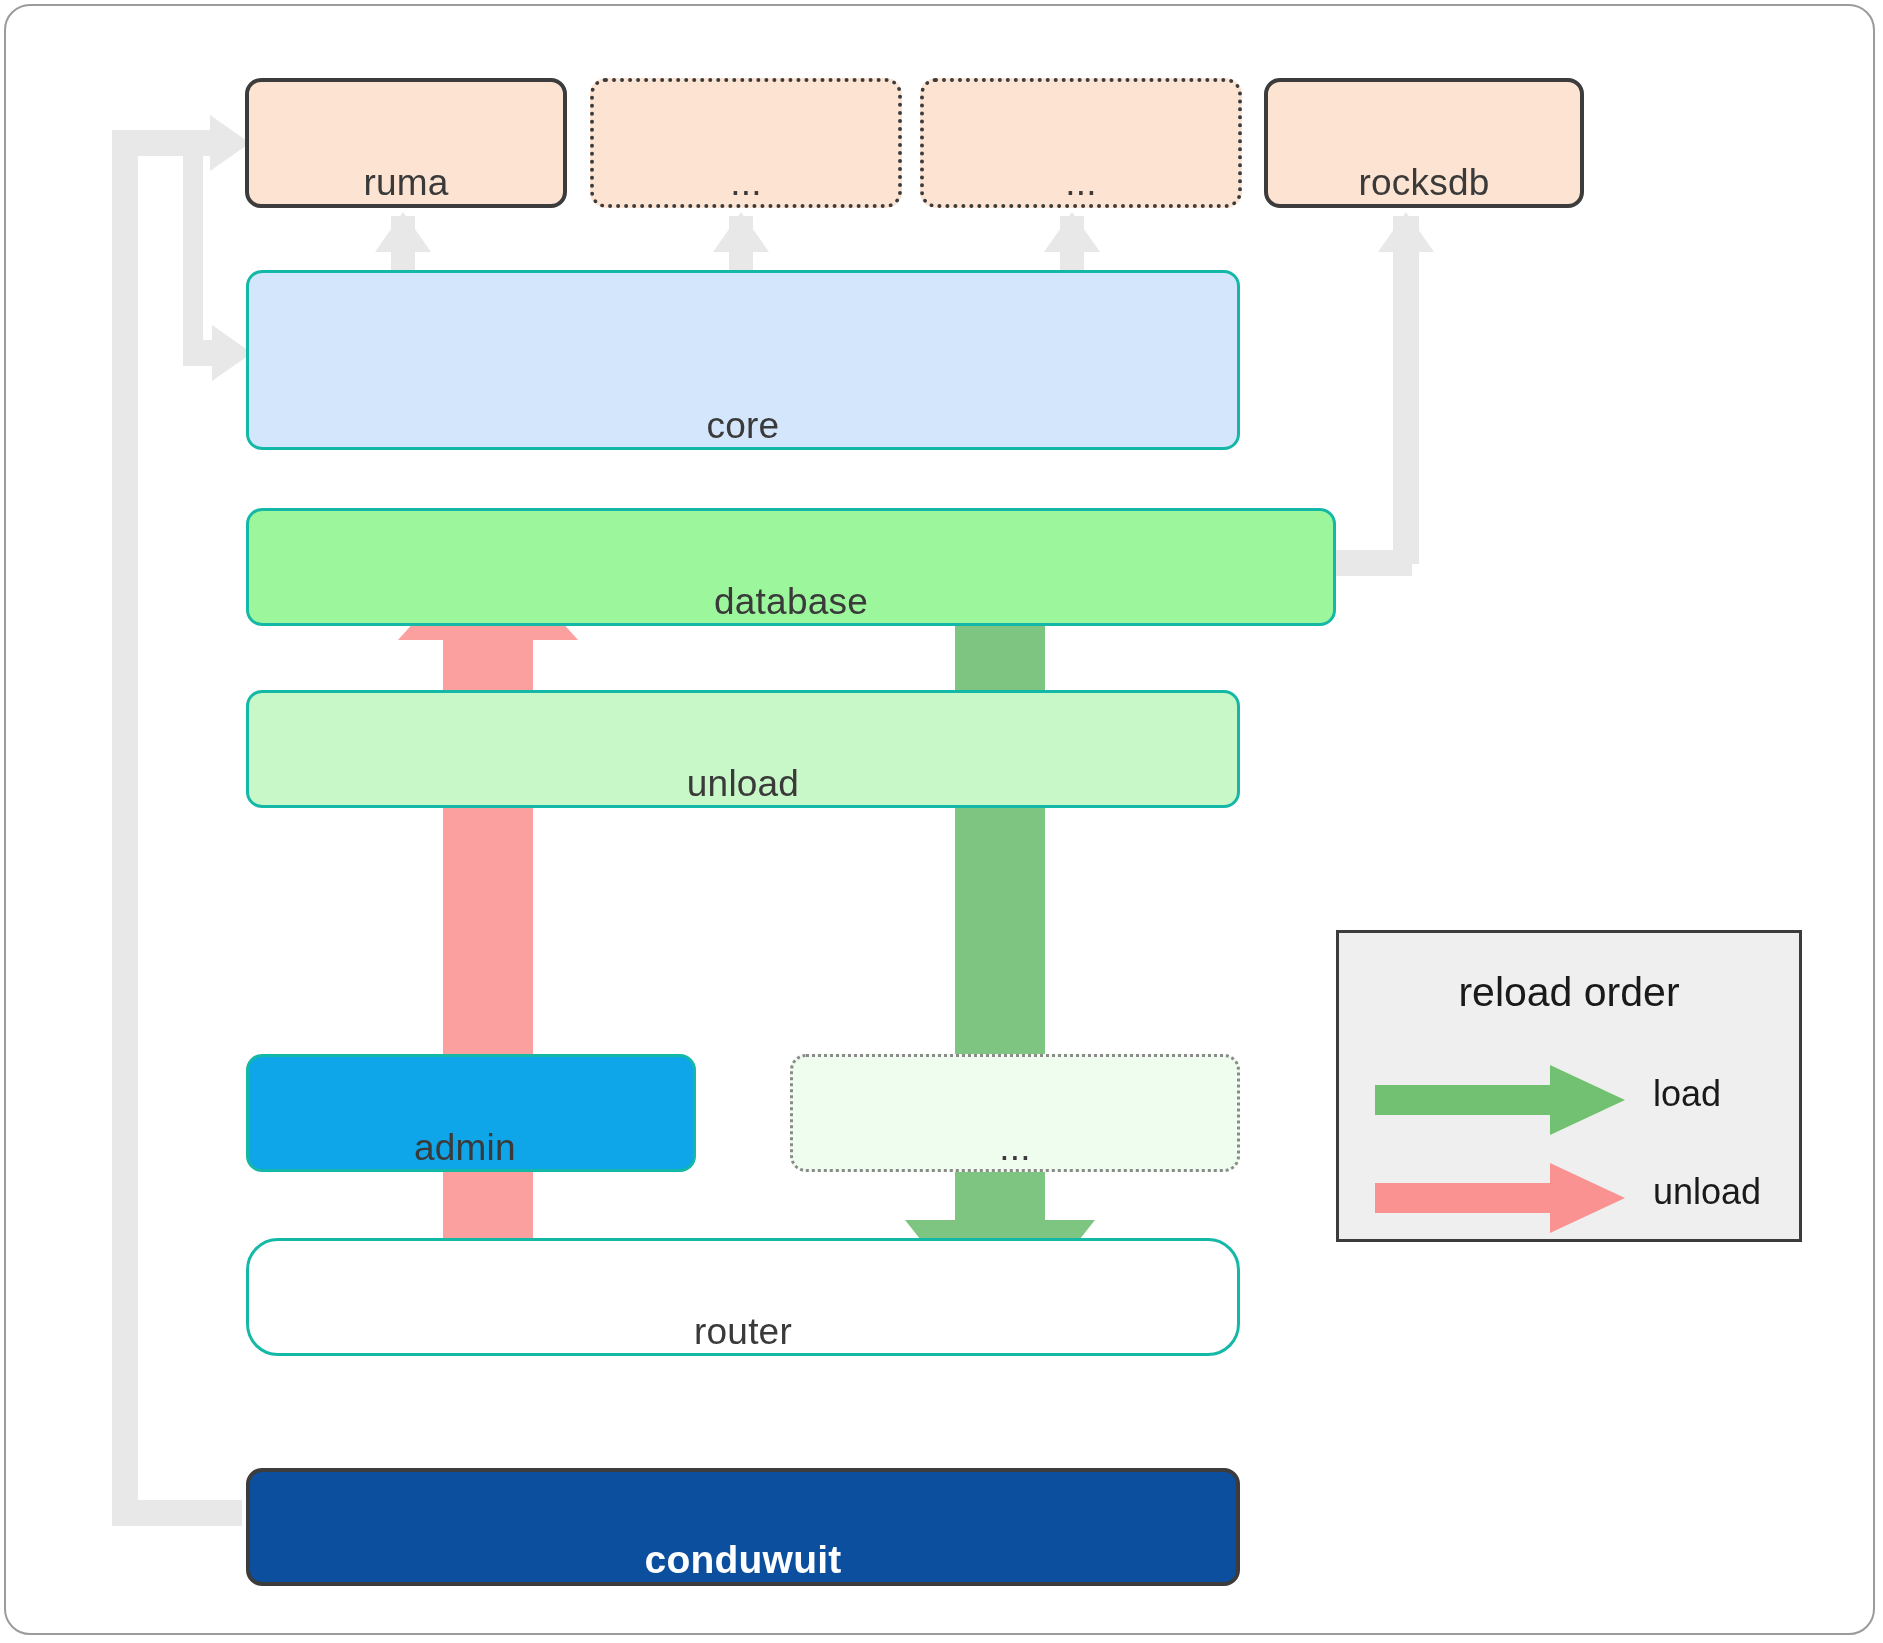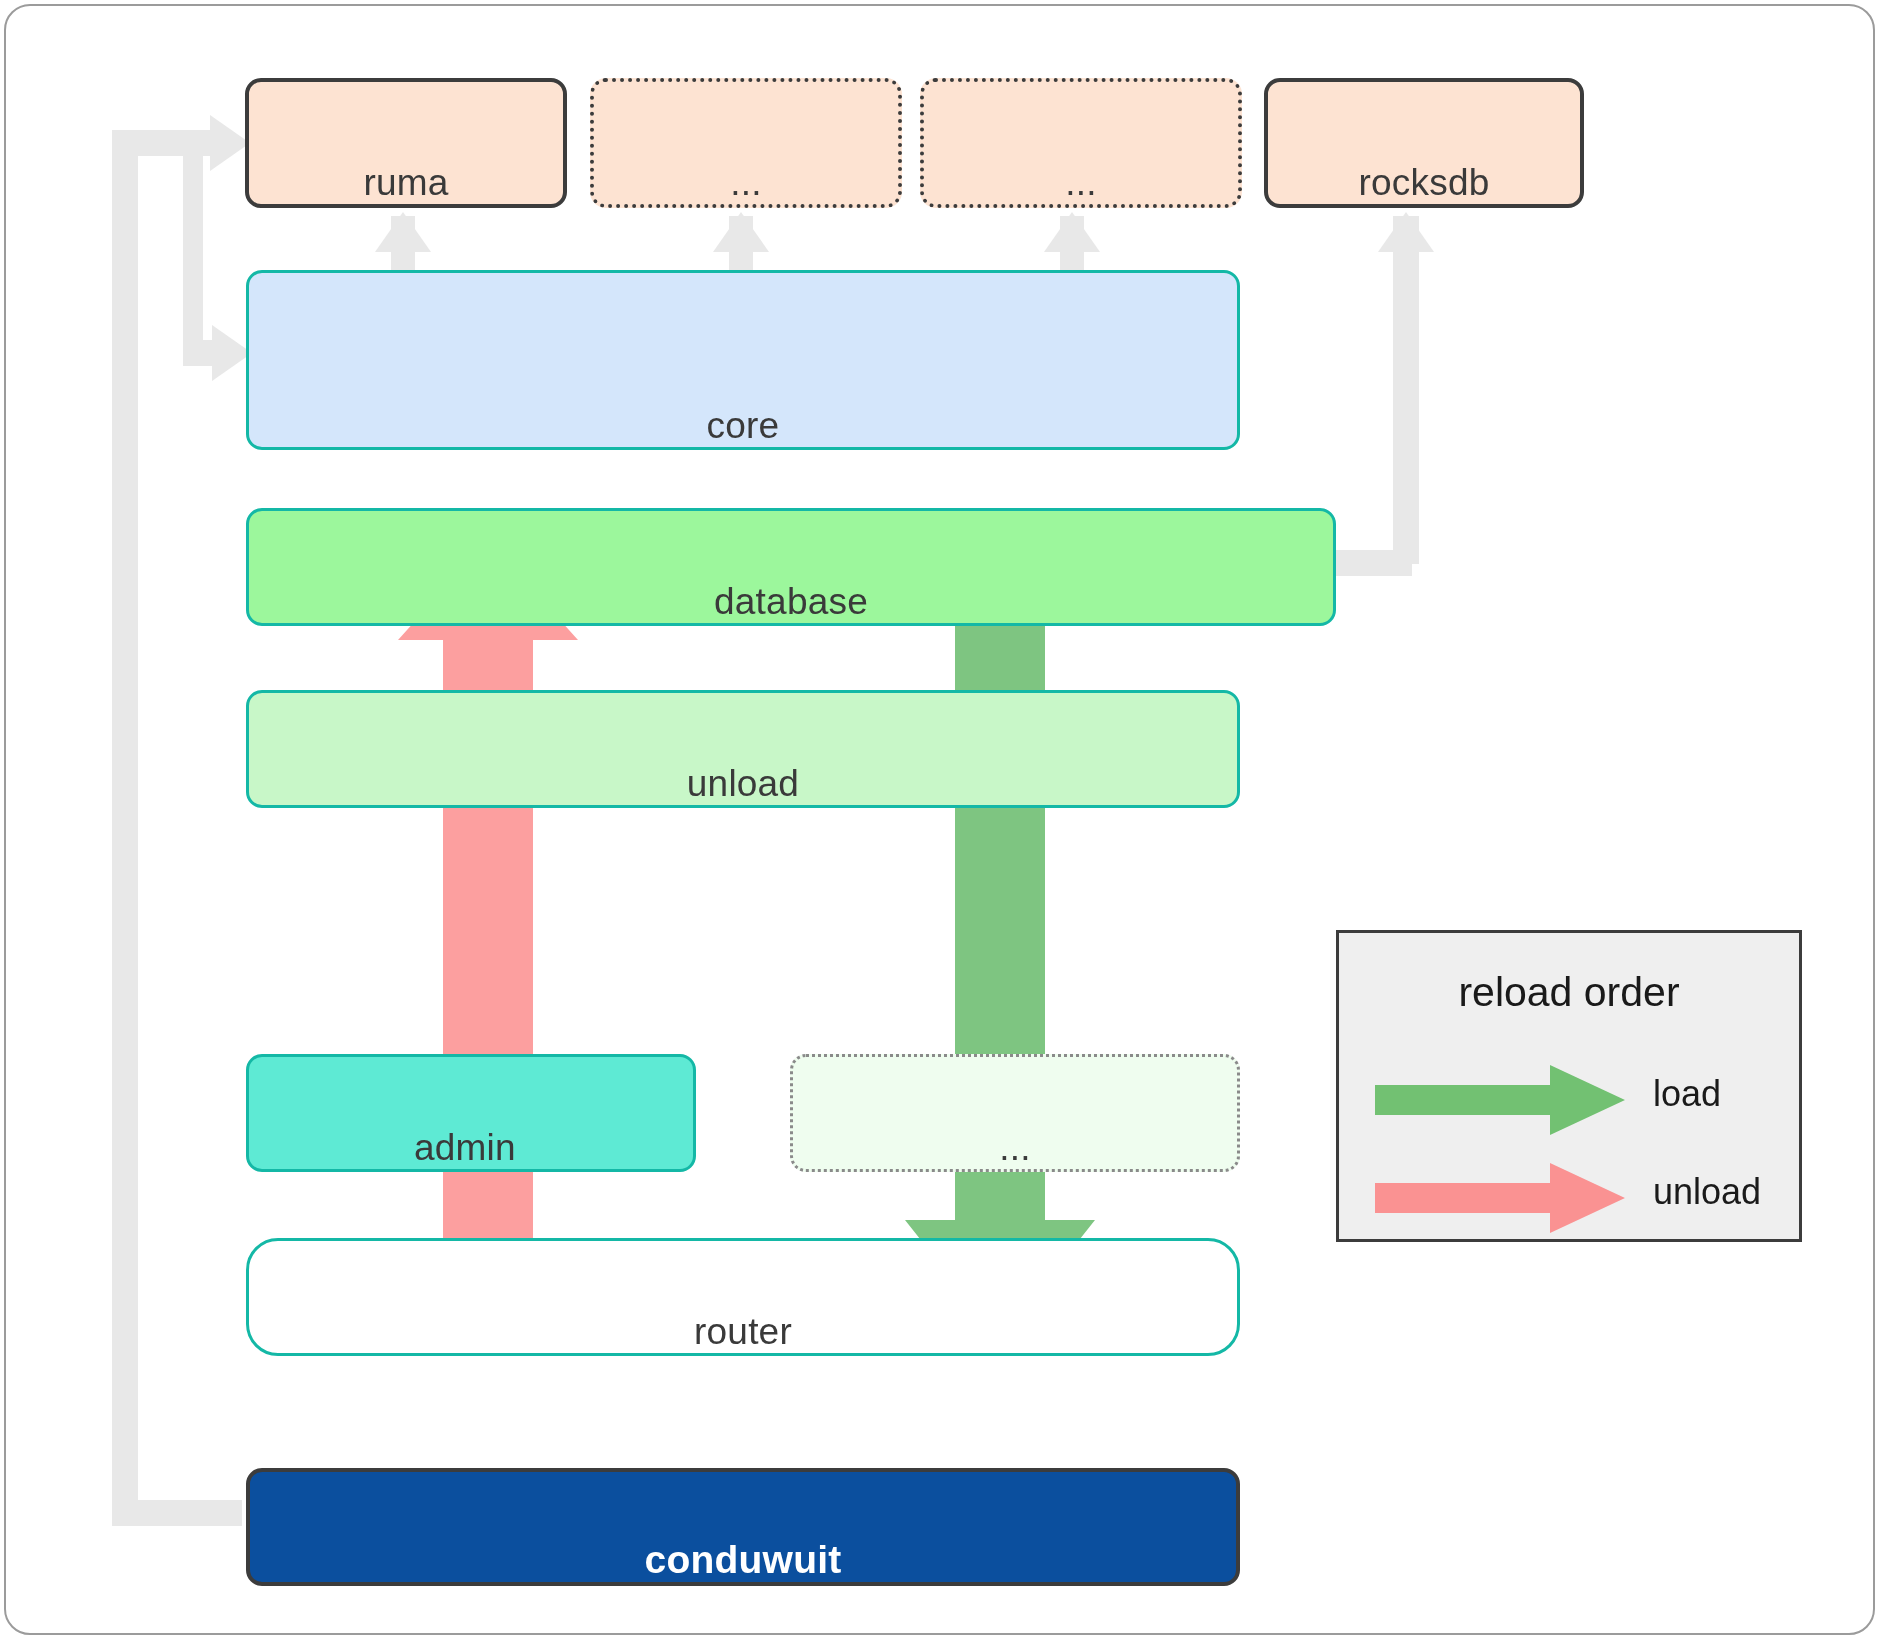--- a/index.html
+++ b/index.html
@@ -197,21 +197,21 @@
 
   <div class="node solid-gray" style="left:246px; top:508px; width:1090px; height:118px; background:#9cf79c;">
     <span>database</span>
   </div>
 
   <div class="node solid-gray" style="left:246px; top:690px; width:994px; height:118px; background:#c8f7c8;">
     <span>unload</span>
   </div>
 
 
-  <div class="node solid-gray label-left" style="left:246px; top:1054px; width:450px; height:118px; background:#5eead4;">
+  <div class="node solid-gray label-left" style="left:246px; top:1054px; width:450px; height:118px; background:#0ea5e9;">
     <span>admin</span>
   </div>
 
   <div class="node dotted-gray" style="left:790px; top:1054px; width:450px; height:118px; background:#effdef;">
     <span>...</span>
   </div>
 
   <div class="node solid-gray" style="left:246px; top:1238px; width:994px; height:118px; background:#ffffff;border-radius:32px;">
     <span>router</span>
   </div>

